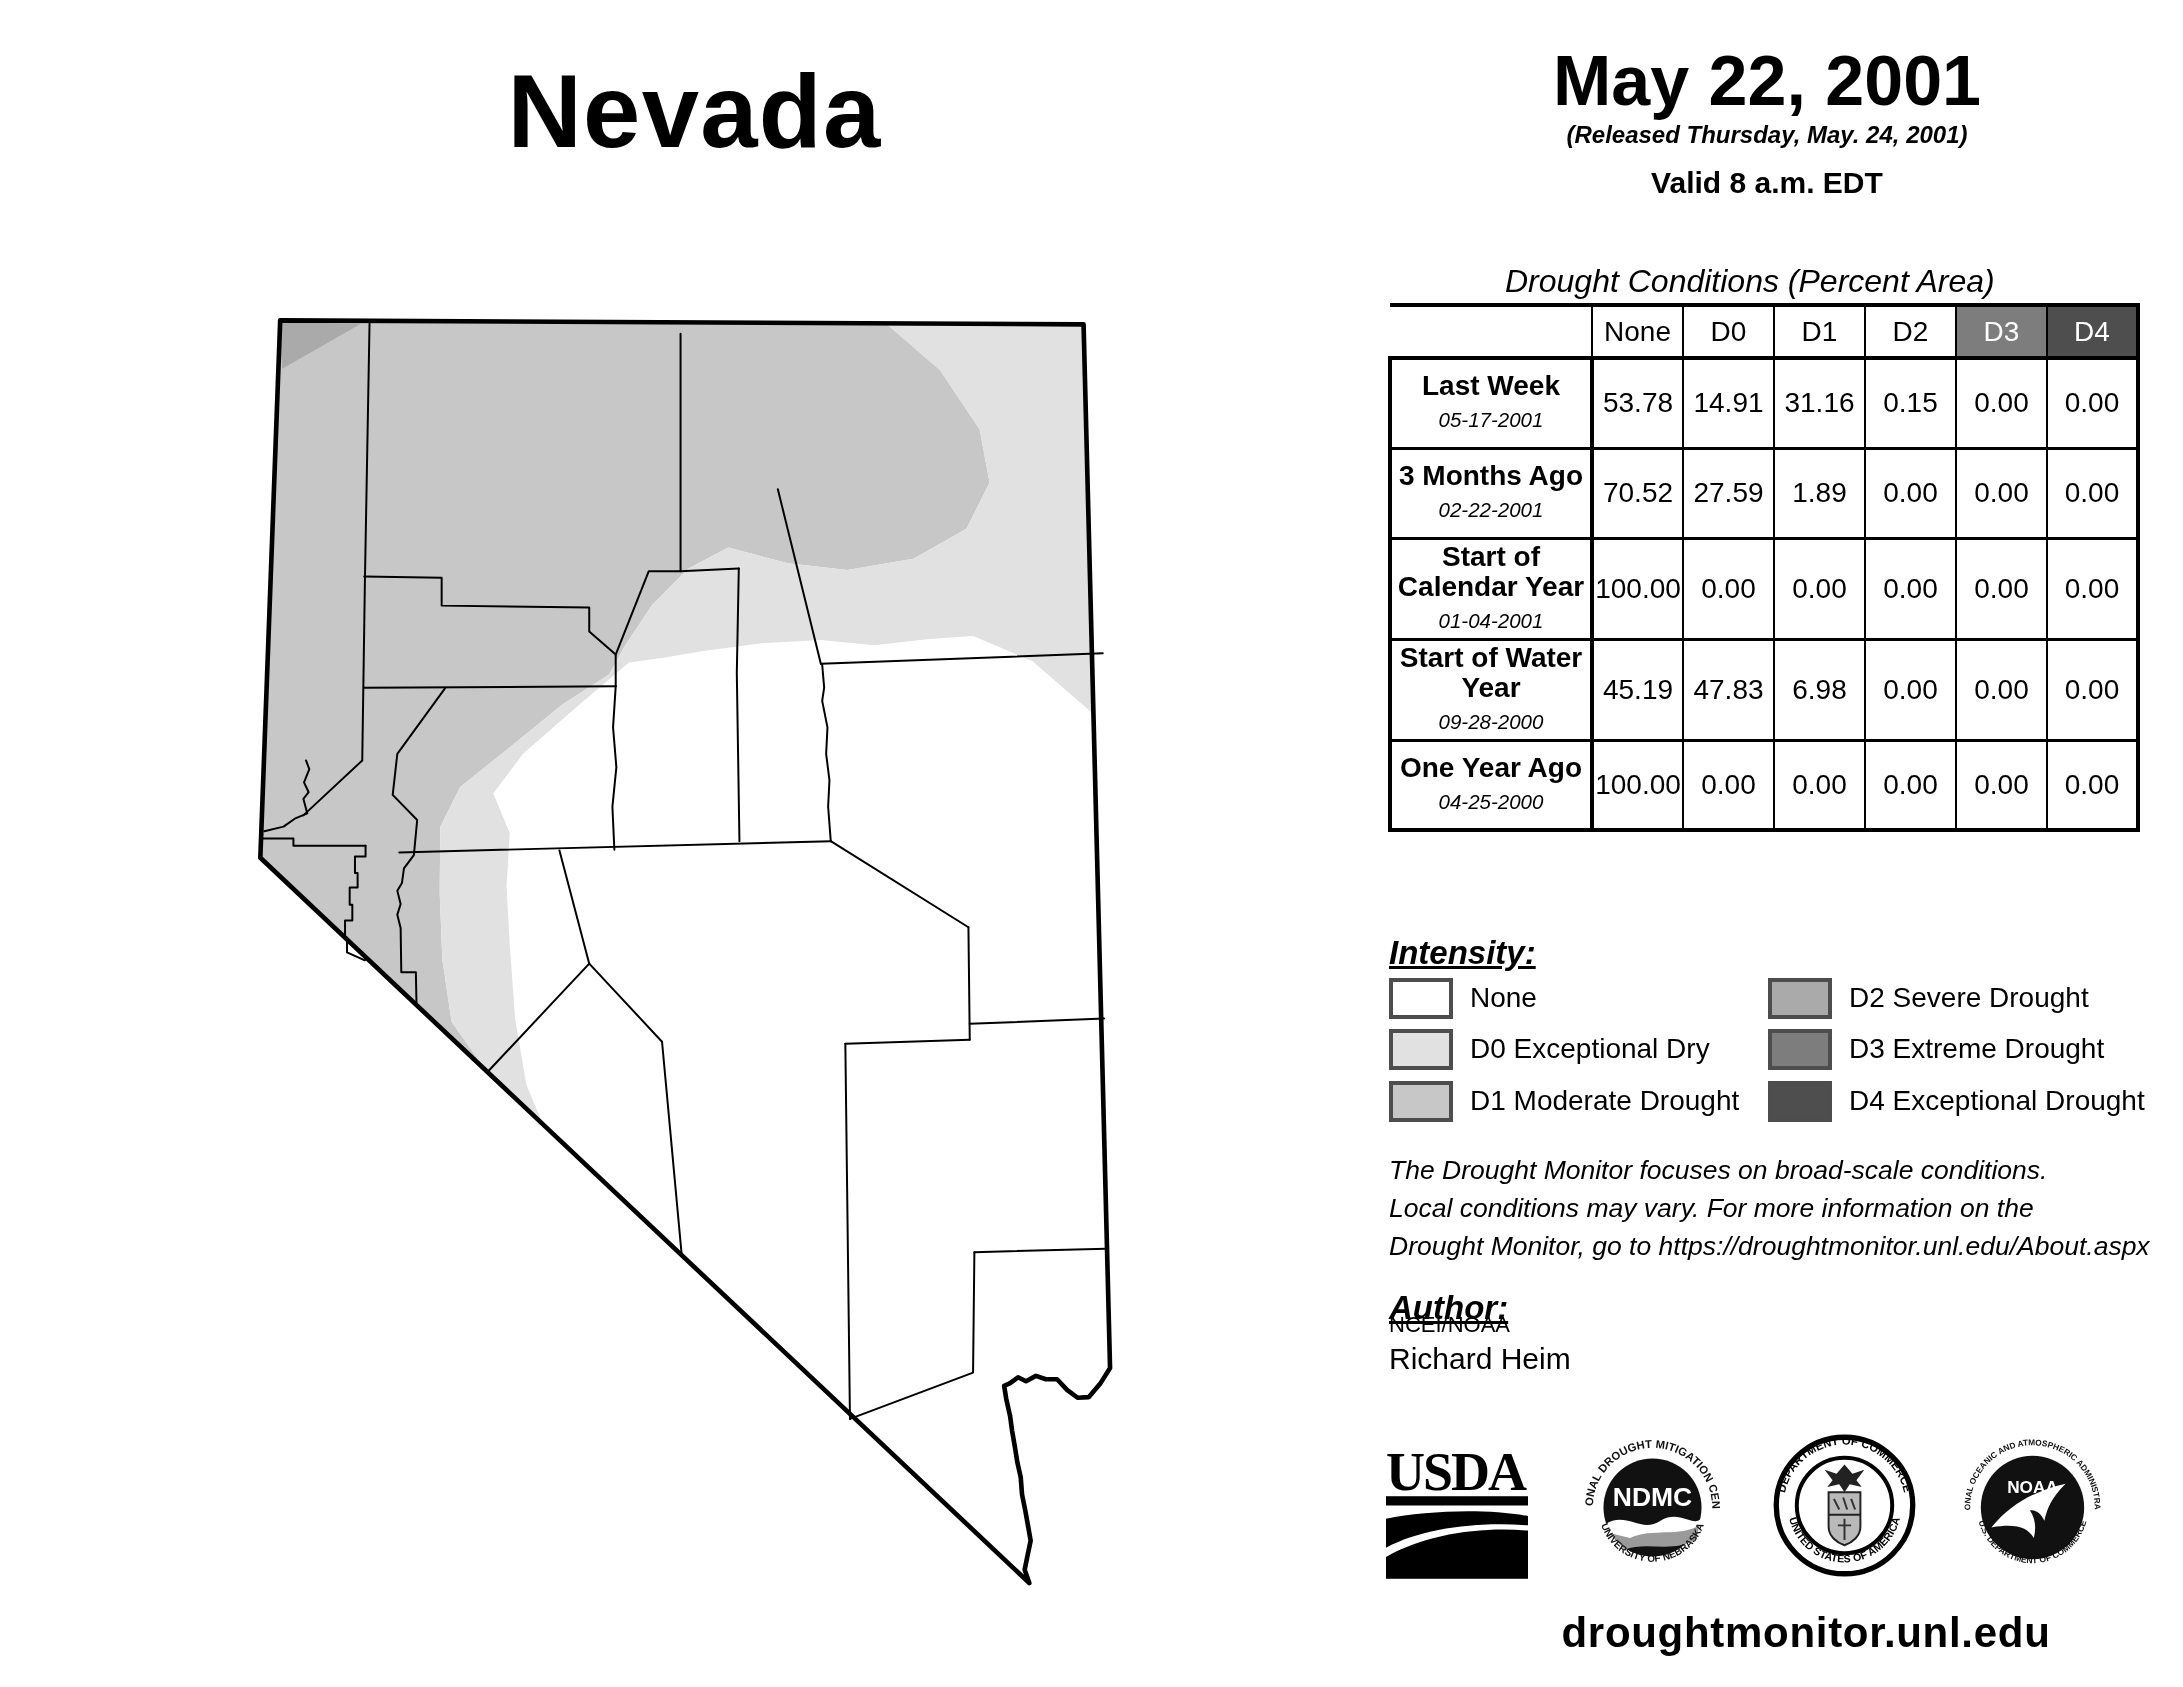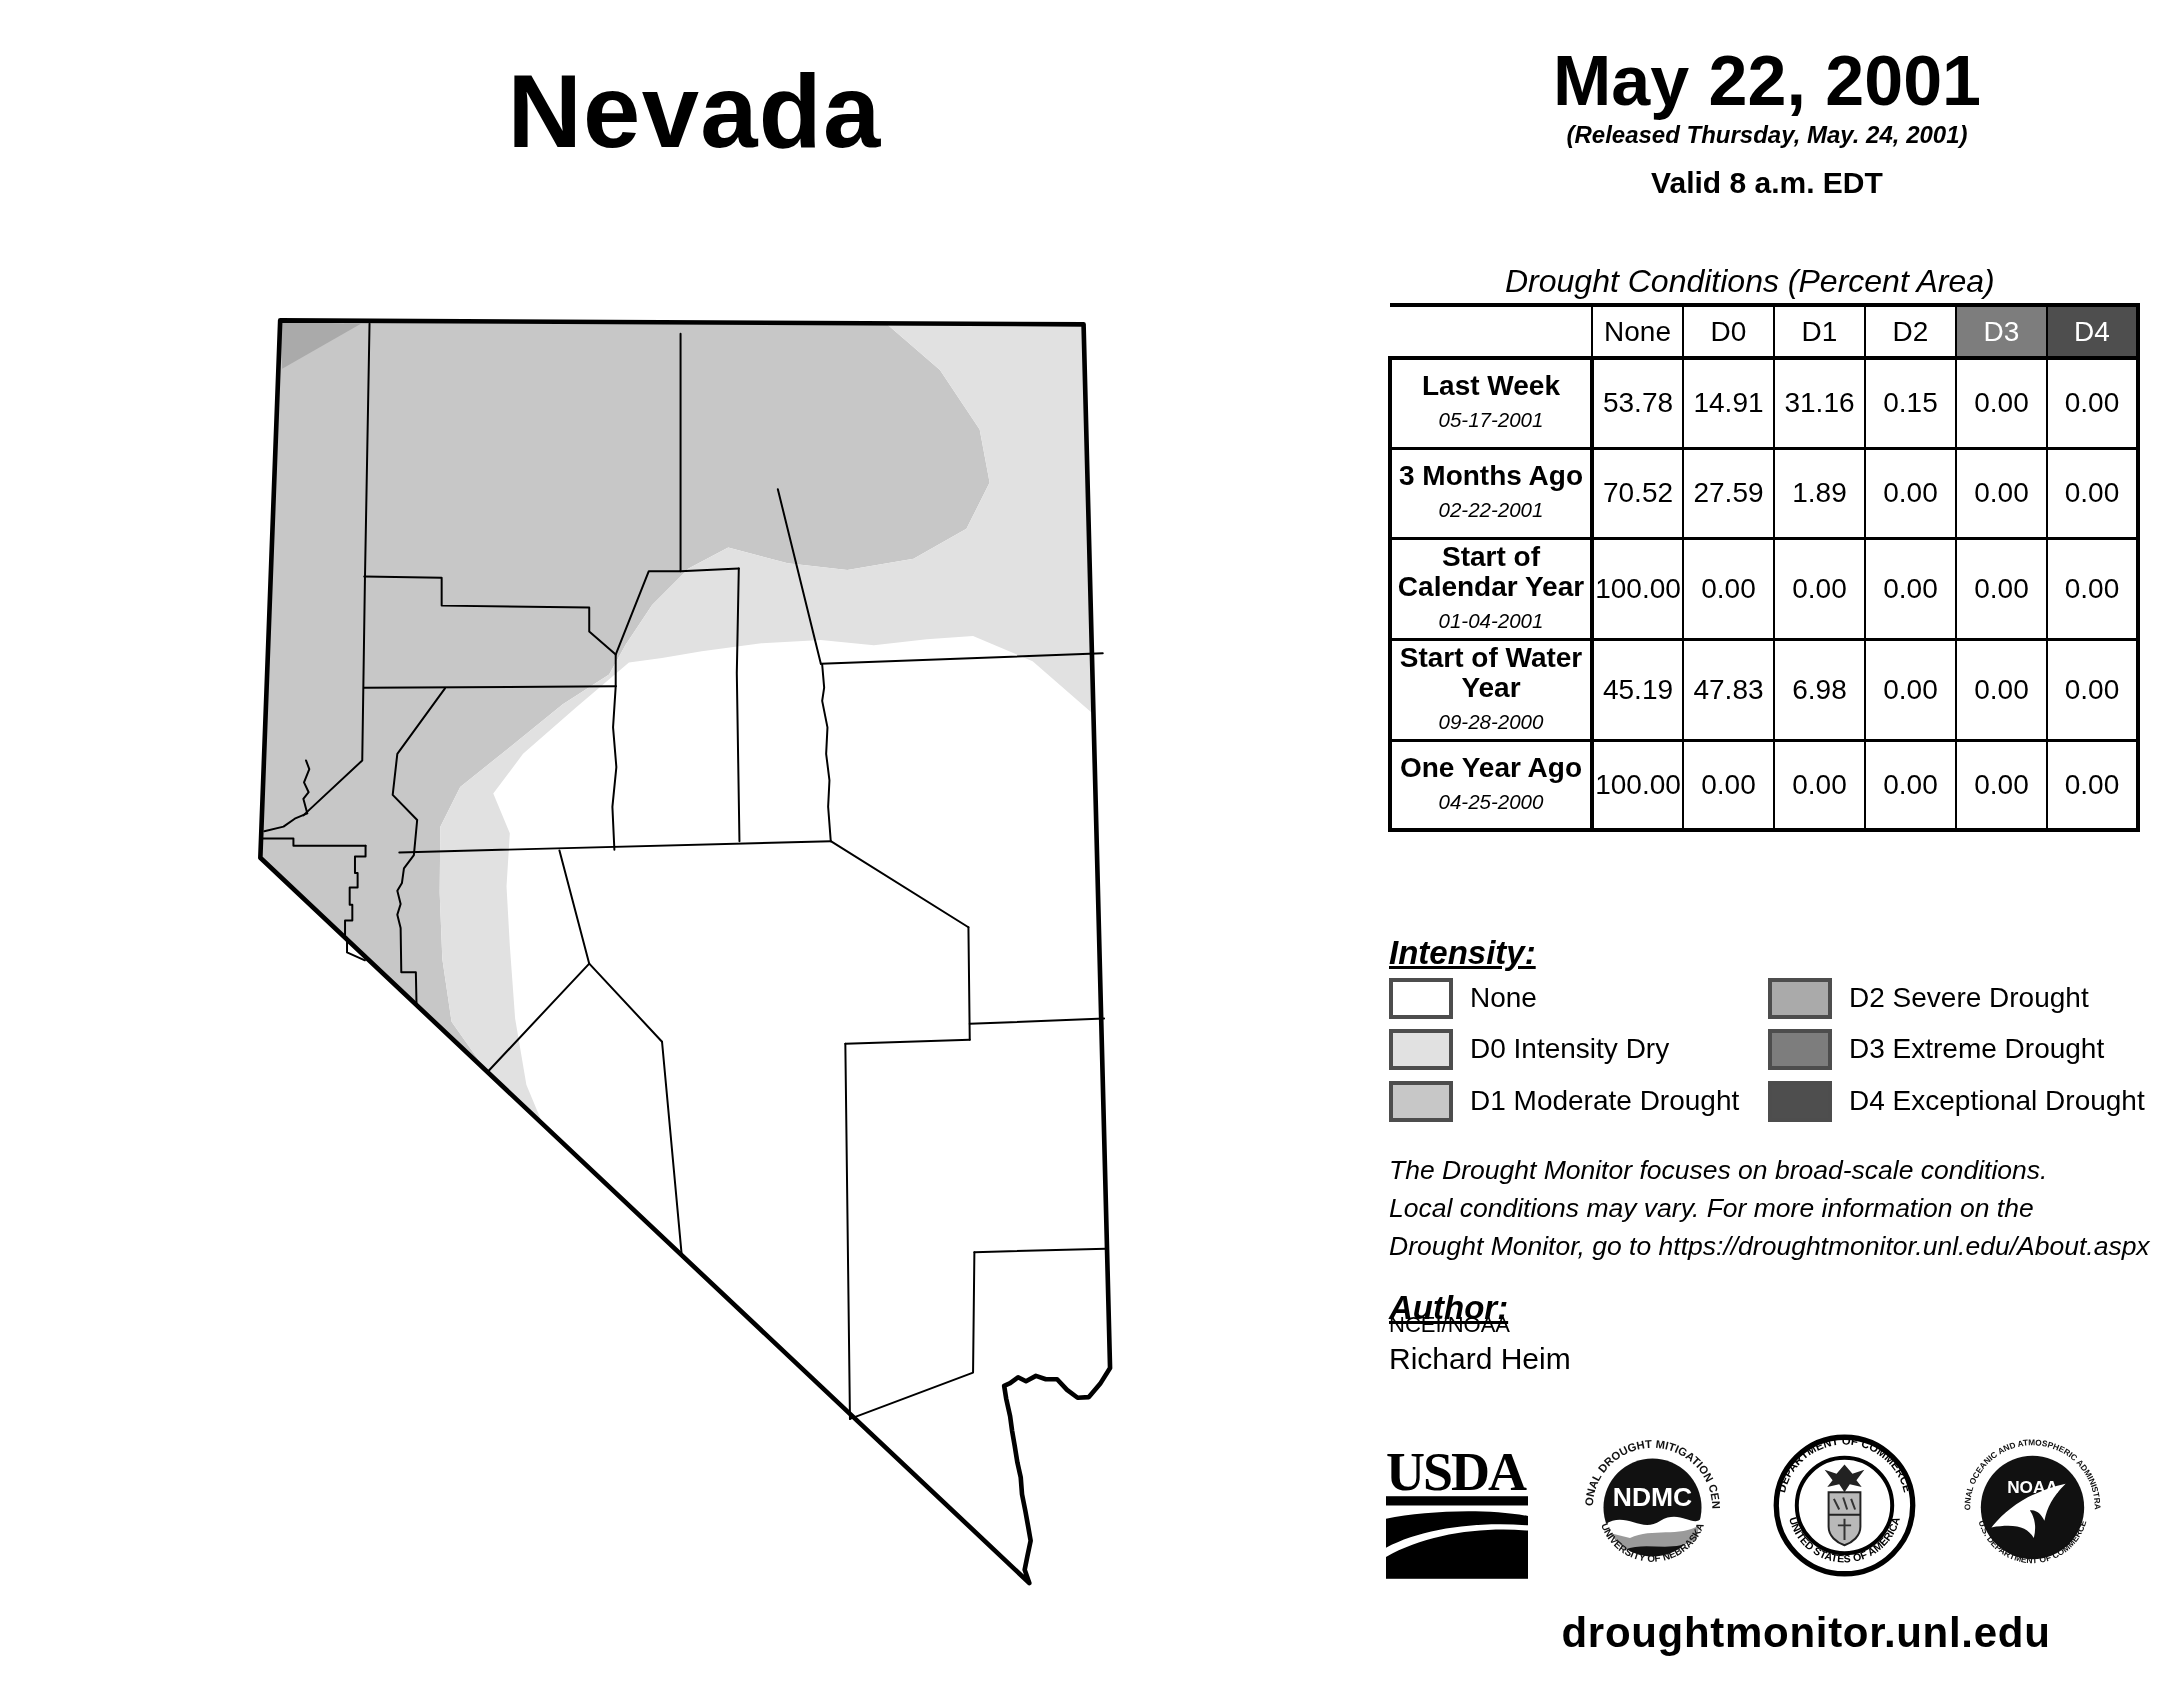--- a/index.html
+++ b/index.html
@@ -188,21 +188,21 @@
   </table>
 
 <div class="abs" id="intensity-title">Intensity:</div>
 
 <div class="abs leg-item" style="left:1389px; top:978px;">
   <span class="leg-swatch sw-none"></span>
   <span class="leg-label">None</span>
 </div>
 <div class="abs leg-item" style="left:1389px; top:1029px;">
   <span class="leg-swatch sw-d0"></span>
-  <span class="leg-label">D0 Intensity Dry</span>
+  <span class="leg-label">D0 Exceptional Dry</span>
 </div>
 <div class="abs leg-item" style="left:1389px; top:1081px;">
   <span class="leg-swatch sw-d1"></span>
   <span class="leg-label">D1 Moderate Drought</span>
 </div>
 <div class="abs leg-item" style="left:1768px; top:978px;">
   <span class="leg-swatch sw-d2"></span>
   <span class="leg-label">D2 Severe Drought</span>
 </div>
 <div class="abs leg-item" style="left:1768px; top:1029px;">

